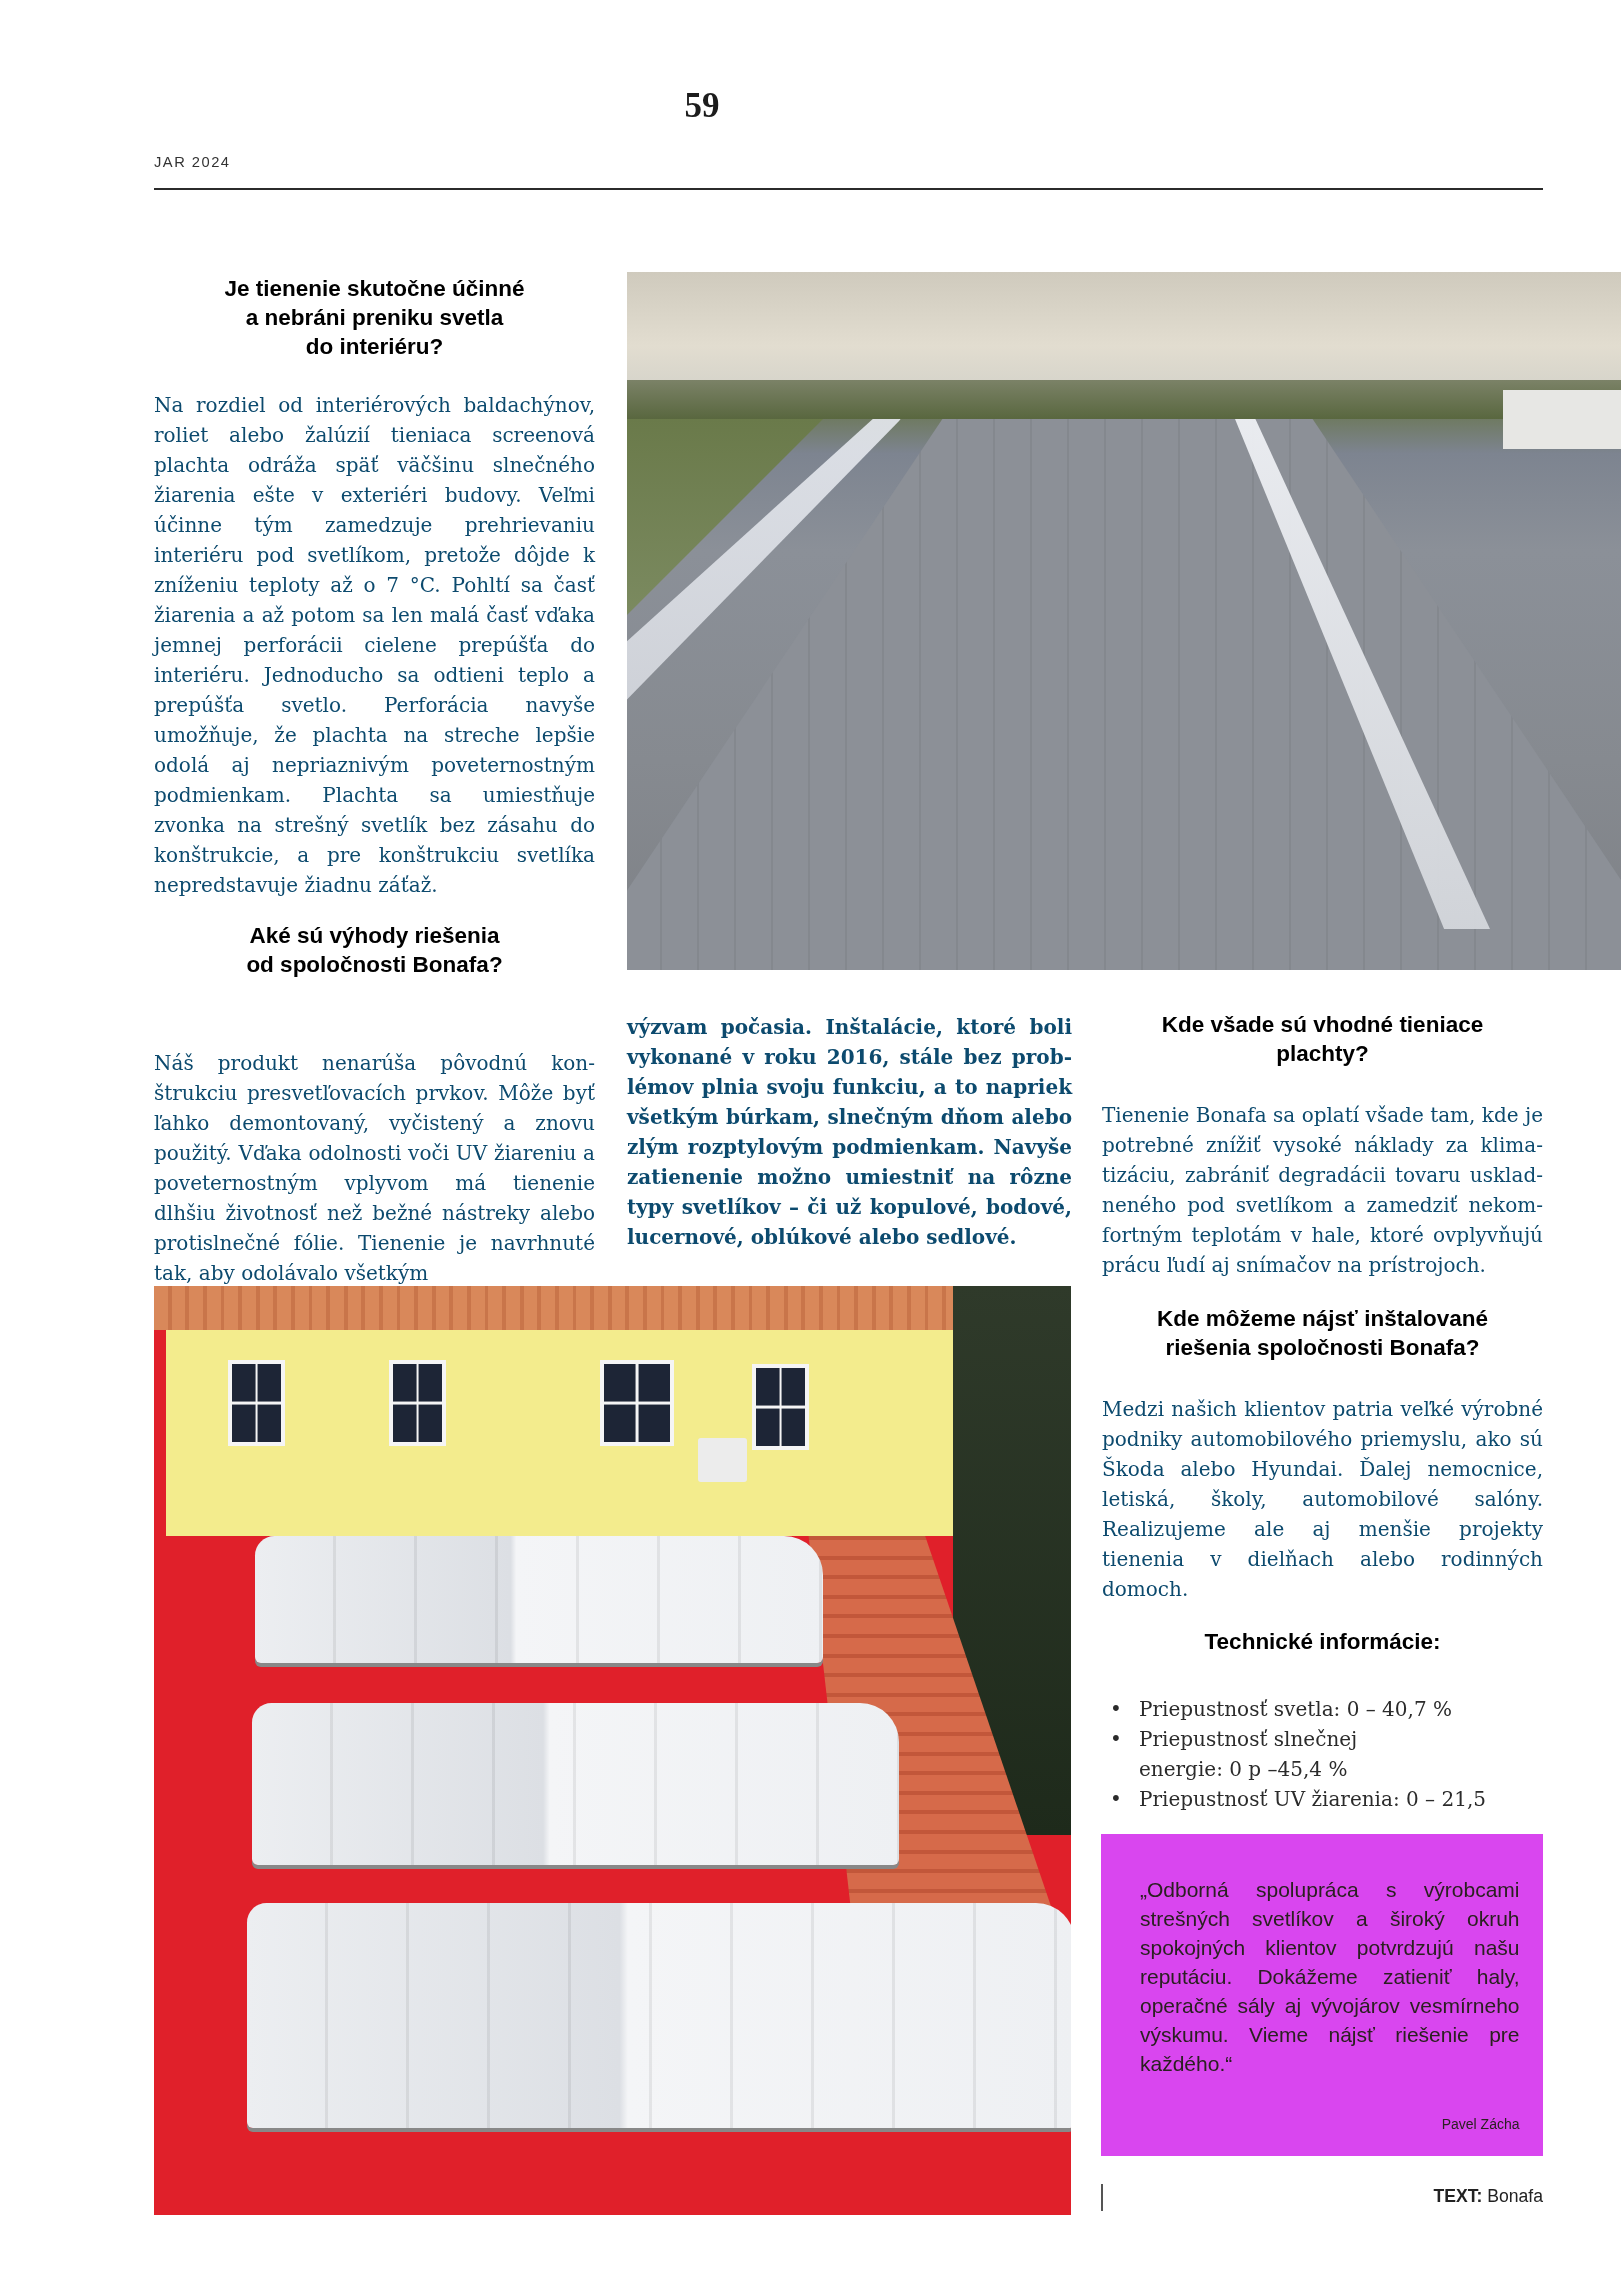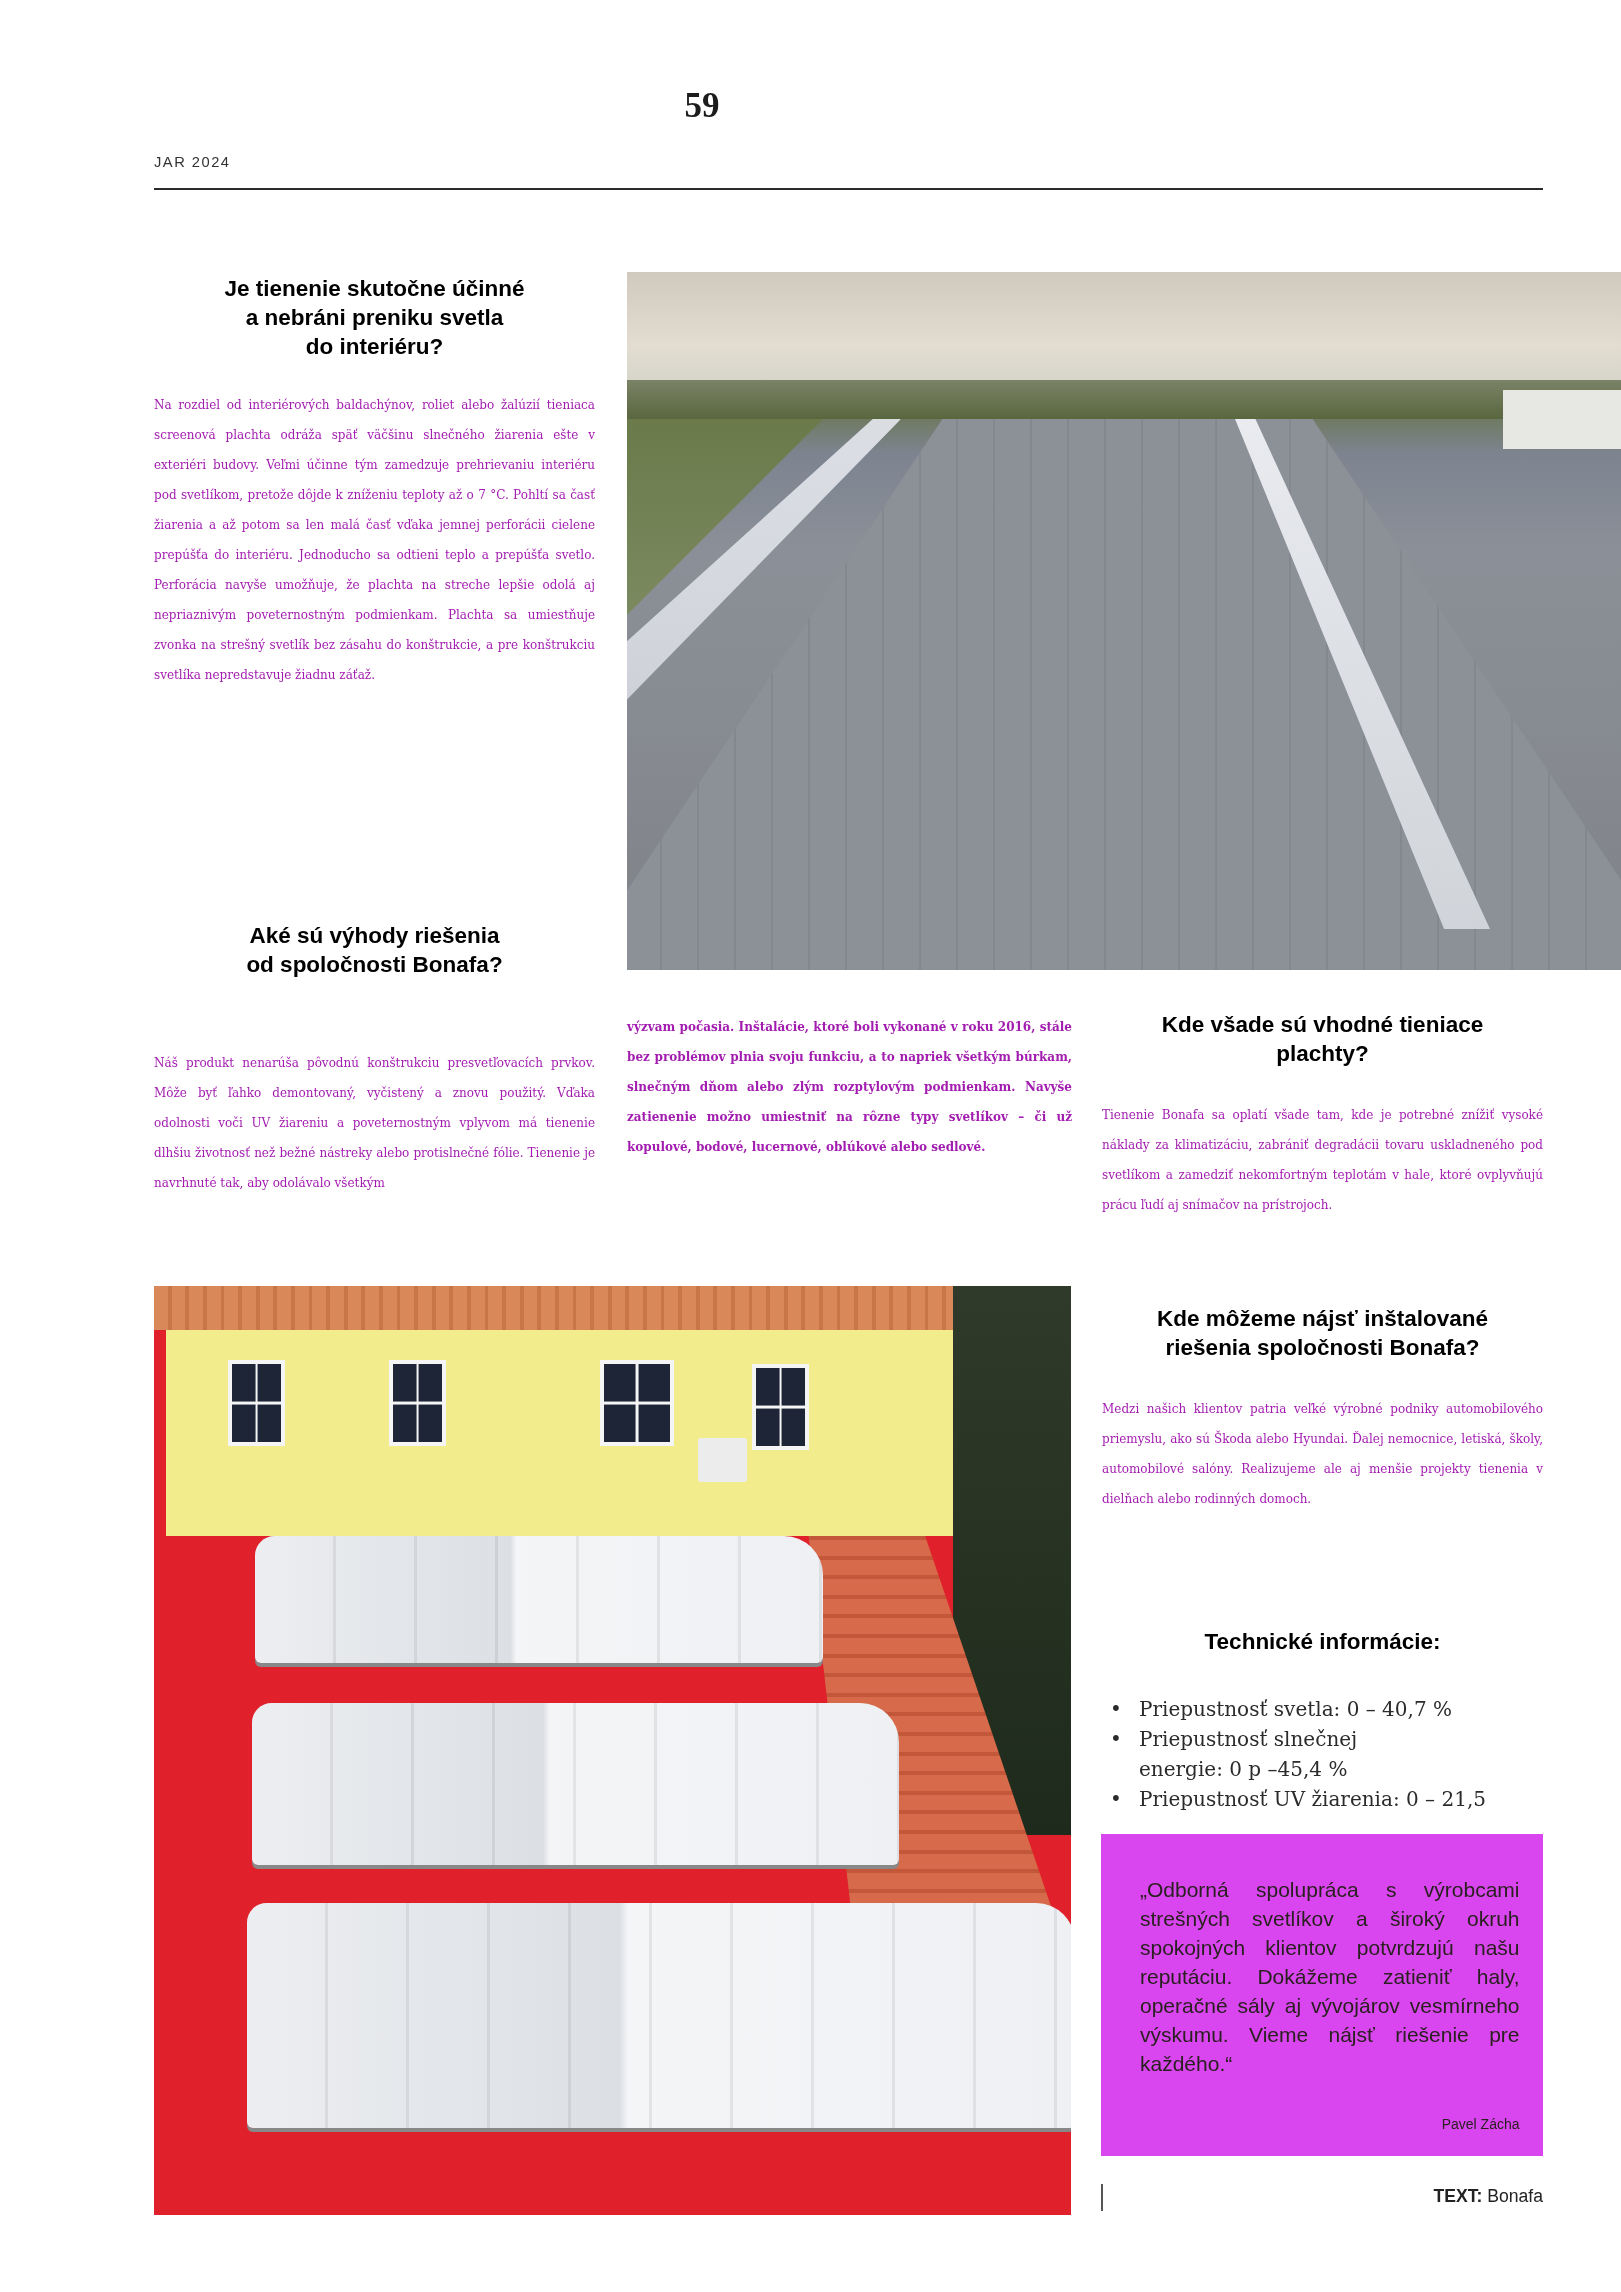--- a/index.html
+++ b/index.html
@@ -3,21 +3,21 @@
 <meta charset="utf-8">
 <style>
   html, body { margin:0; padding:0; background:#ffffff; }
   body { width:1621px; height:2293px; position:relative; overflow:hidden; font-family:"DejaVu Serif", serif; color:#2a2a2a; }
   .abs { position:absolute; }
   .page-num { left:0; width:1404px; top:86px; text-align:center; font-family:"Liberation Serif", serif; font-weight:bold; font-size:35px; color:#1c1c1c; }
   .issue { left:154px; top:154px; font-family:"Liberation Sans", sans-serif; font-size:14.7px; letter-spacing:1.5px; color:#333; }
   .rule { left:154px; top:188px; width:1389px; height:2px; background:#2b2b2b; }
 
   .heading { font-family:"Liberation Sans", sans-serif; font-weight:bold; color:#000000; font-size:22.5px; line-height:29px;text-align:center; }
-  .body { font-family:"DejaVu Serif", serif; font-size:12px; line-height:30px; text-align:justify; color:#a21caf; hyphens:manual; }
+  .body { font-family:"DejaVu Serif", serif; font-size:20px; line-height:30px; text-align:justify; color:#0c4a6e; hyphens:manual; }
   .body p { margin:0; }
 
   .col-left { left:154px; width:441px; }
   .col-mid { left:627px; width:445px; }
   .col-right { left:1102px; width:441px; }
 
   
   .photo-top { left:627px; top:272px; width:994px; height:698px; overflow:hidden;
     background: linear-gradient(180deg, #d9d6c9 0%, #c7c7c0 14%, #aab0a8 18%, #6f7a62 21%, #7d8490 26%, #8b9098 40%, #868a90 70%, #7e8186 100%); }
   .photo-top .sky { position:absolute; left:0; top:0; width:100%; height:123px; background: linear-gradient(180deg,#cfcabd,#e2ddd0 60%,#d3d2c9); }

